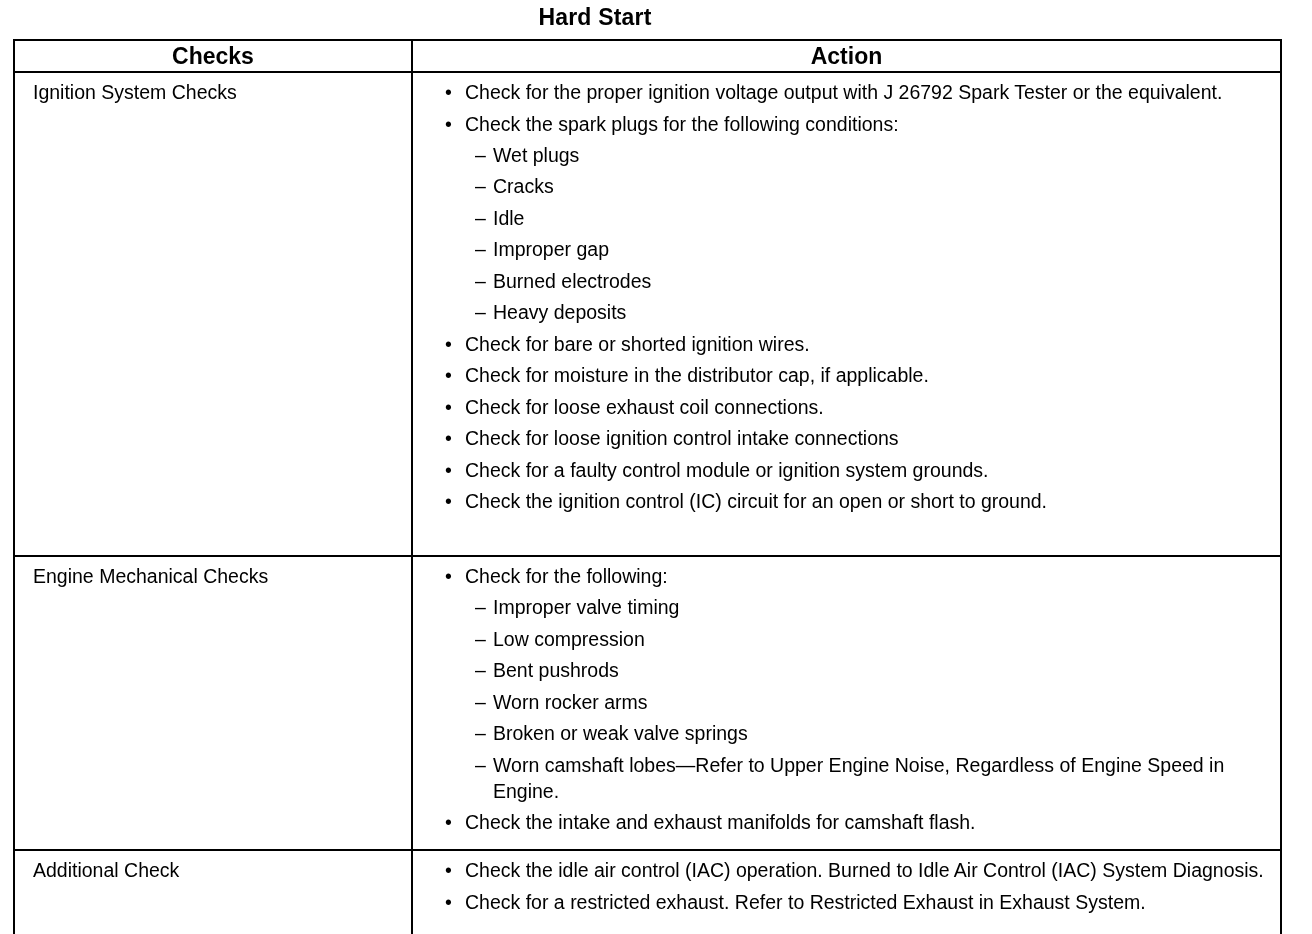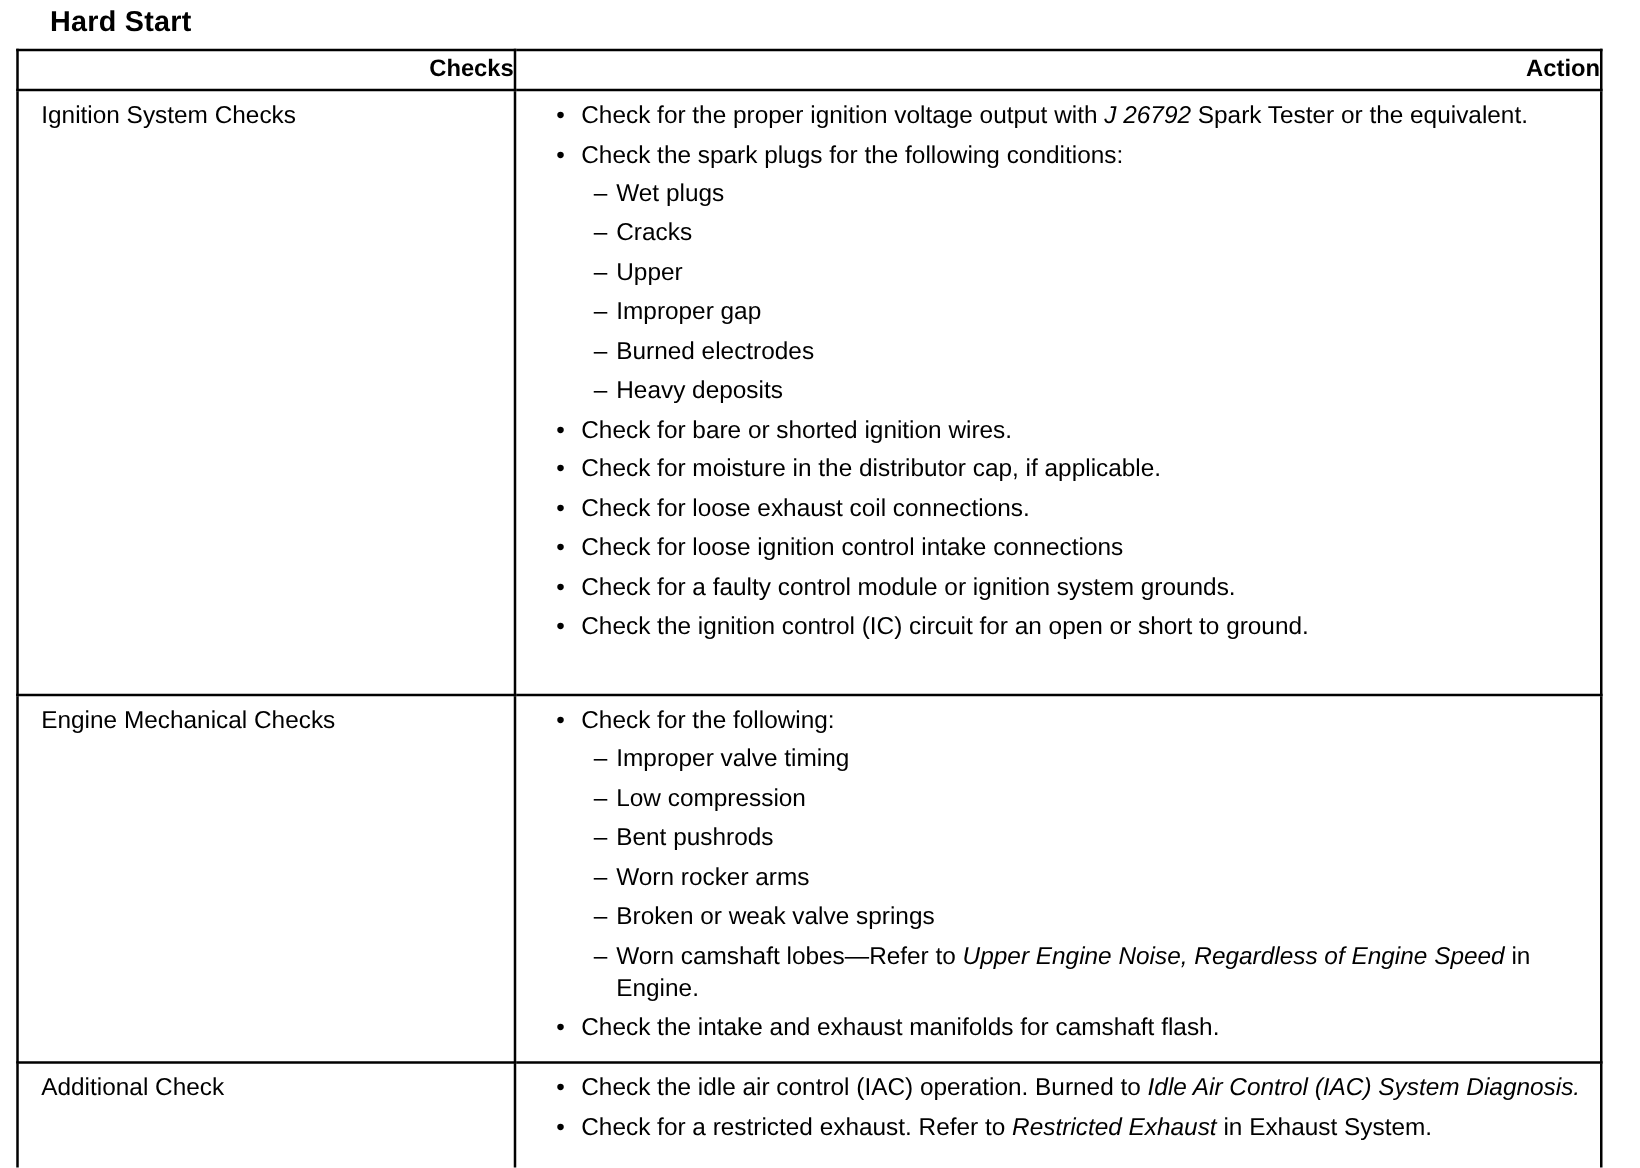--- a/index.html
+++ b/index.html
@@ -1,33 +1,33 @@
 <!DOCTYPE html>
 <html><head>
 <meta charset="utf-8">
 <style>
   html, body { margin: 0; padding: 0; background: #ffffff; }
   body {
     width: 1312px; height: 934px; position: relative; overflow: hidden;
     font-family: "Liberation Sans", sans-serif; color: #000;
   }
   .title {
-    position: absolute; top: 4px; left: 0; width: 1190px; 
-    font-weight: bold; font-size: 23px; letter-spacing: 0.2px; padding-left: 40px;
+    position: absolute; top: 4px; left: 0; width: 1190px; text-align: center;
+    font-weight: bold; font-size: 23px; letter-spacing: 0.2px;
   }
   table {
     position: absolute; top: 39px; left: 13px; width: 1267px;
     border-collapse: collapse; table-layout: fixed;
     border: 2px solid #000;
   }
   col.c1 { width: 398px; }
   col.c2 { width: 869px; }
   th {
-    font-weight: bold; font-size: 19px; height: 30px; padding: 0;
-    border: 2px solid #000; text-align: right; vertical-align: middle;
+    font-weight: bold; font-size: 23px; height: 30px; padding: 0;
+    border: 2px solid #000; text-align: center; vertical-align: middle;
   }
   td {
     border: 2px solid #000; vertical-align: top; font-size: 19.5px;
     line-height: 26px; padding: 0;
   }
   td.check-cell { padding: 6px 0 0 18px; }
   td.action-cell { padding: 6px 14px 6px 30px; }
   ul.bullets { list-style: none; margin: 0; padding: 0; }
   ul.bullets > li {
     position: relative; padding-left: 22px; margin-bottom: 5.5px;
@@ -35,21 +35,21 @@
   ul.bullets > li::before {
     content: "\2022"; position: absolute; left: 2px; top: 0;
   }
   ul.dashes { list-style: none; margin: 5px 0 0 0; padding: 0; }
   ul.dashes > li {
     position: relative; padding-left: 18px; margin-left: 10px; margin-bottom: 5.5px;
   }
   ul.dashes > li::before {
     content: "\2013"; position: absolute; left: 0; top: 0;
   }
-  .it { font-style: italic; }
+  .it { }
   tr.r1 td { height: 470px; }
   tr.r2 td { height: 280px; }
   tr.r3 td { height: 87px; }
 </style>
 </head>
 <body>
 
 <div class="title">Hard Start</div>
 
 <table>
@@ -67,21 +67,21 @@
 
     <tr class="r1">
       <td class="check-cell">Ignition System Checks</td>
       <td class="action-cell">
         <ul class="bullets">
           <li><span>Check for the proper ignition voltage output with </span><span class="it">J 26792</span><span> Spark Tester or the equivalent.</span></li>
           <li><span>Check the spark plugs for the following conditions:</span>
             <ul class="dashes">
               <li>Wet plugs</li>
               <li>Cracks</li>
-              <li>Upper</li>
+              <li>Idle</li>
               <li>Improper gap</li>
               <li>Burned electrodes</li>
               <li>Heavy deposits</li>
             </ul>
           </li>
           <li>Check for bare or shorted ignition wires.</li>
           <li>Check for moisture in the distributor cap, if applicable.</li>
           <li>Check for loose exhaust coil connections.</li>
           <li>Check for loose ignition control intake connections</li>
           <li>Check for a faulty control module or ignition system grounds.</li>

